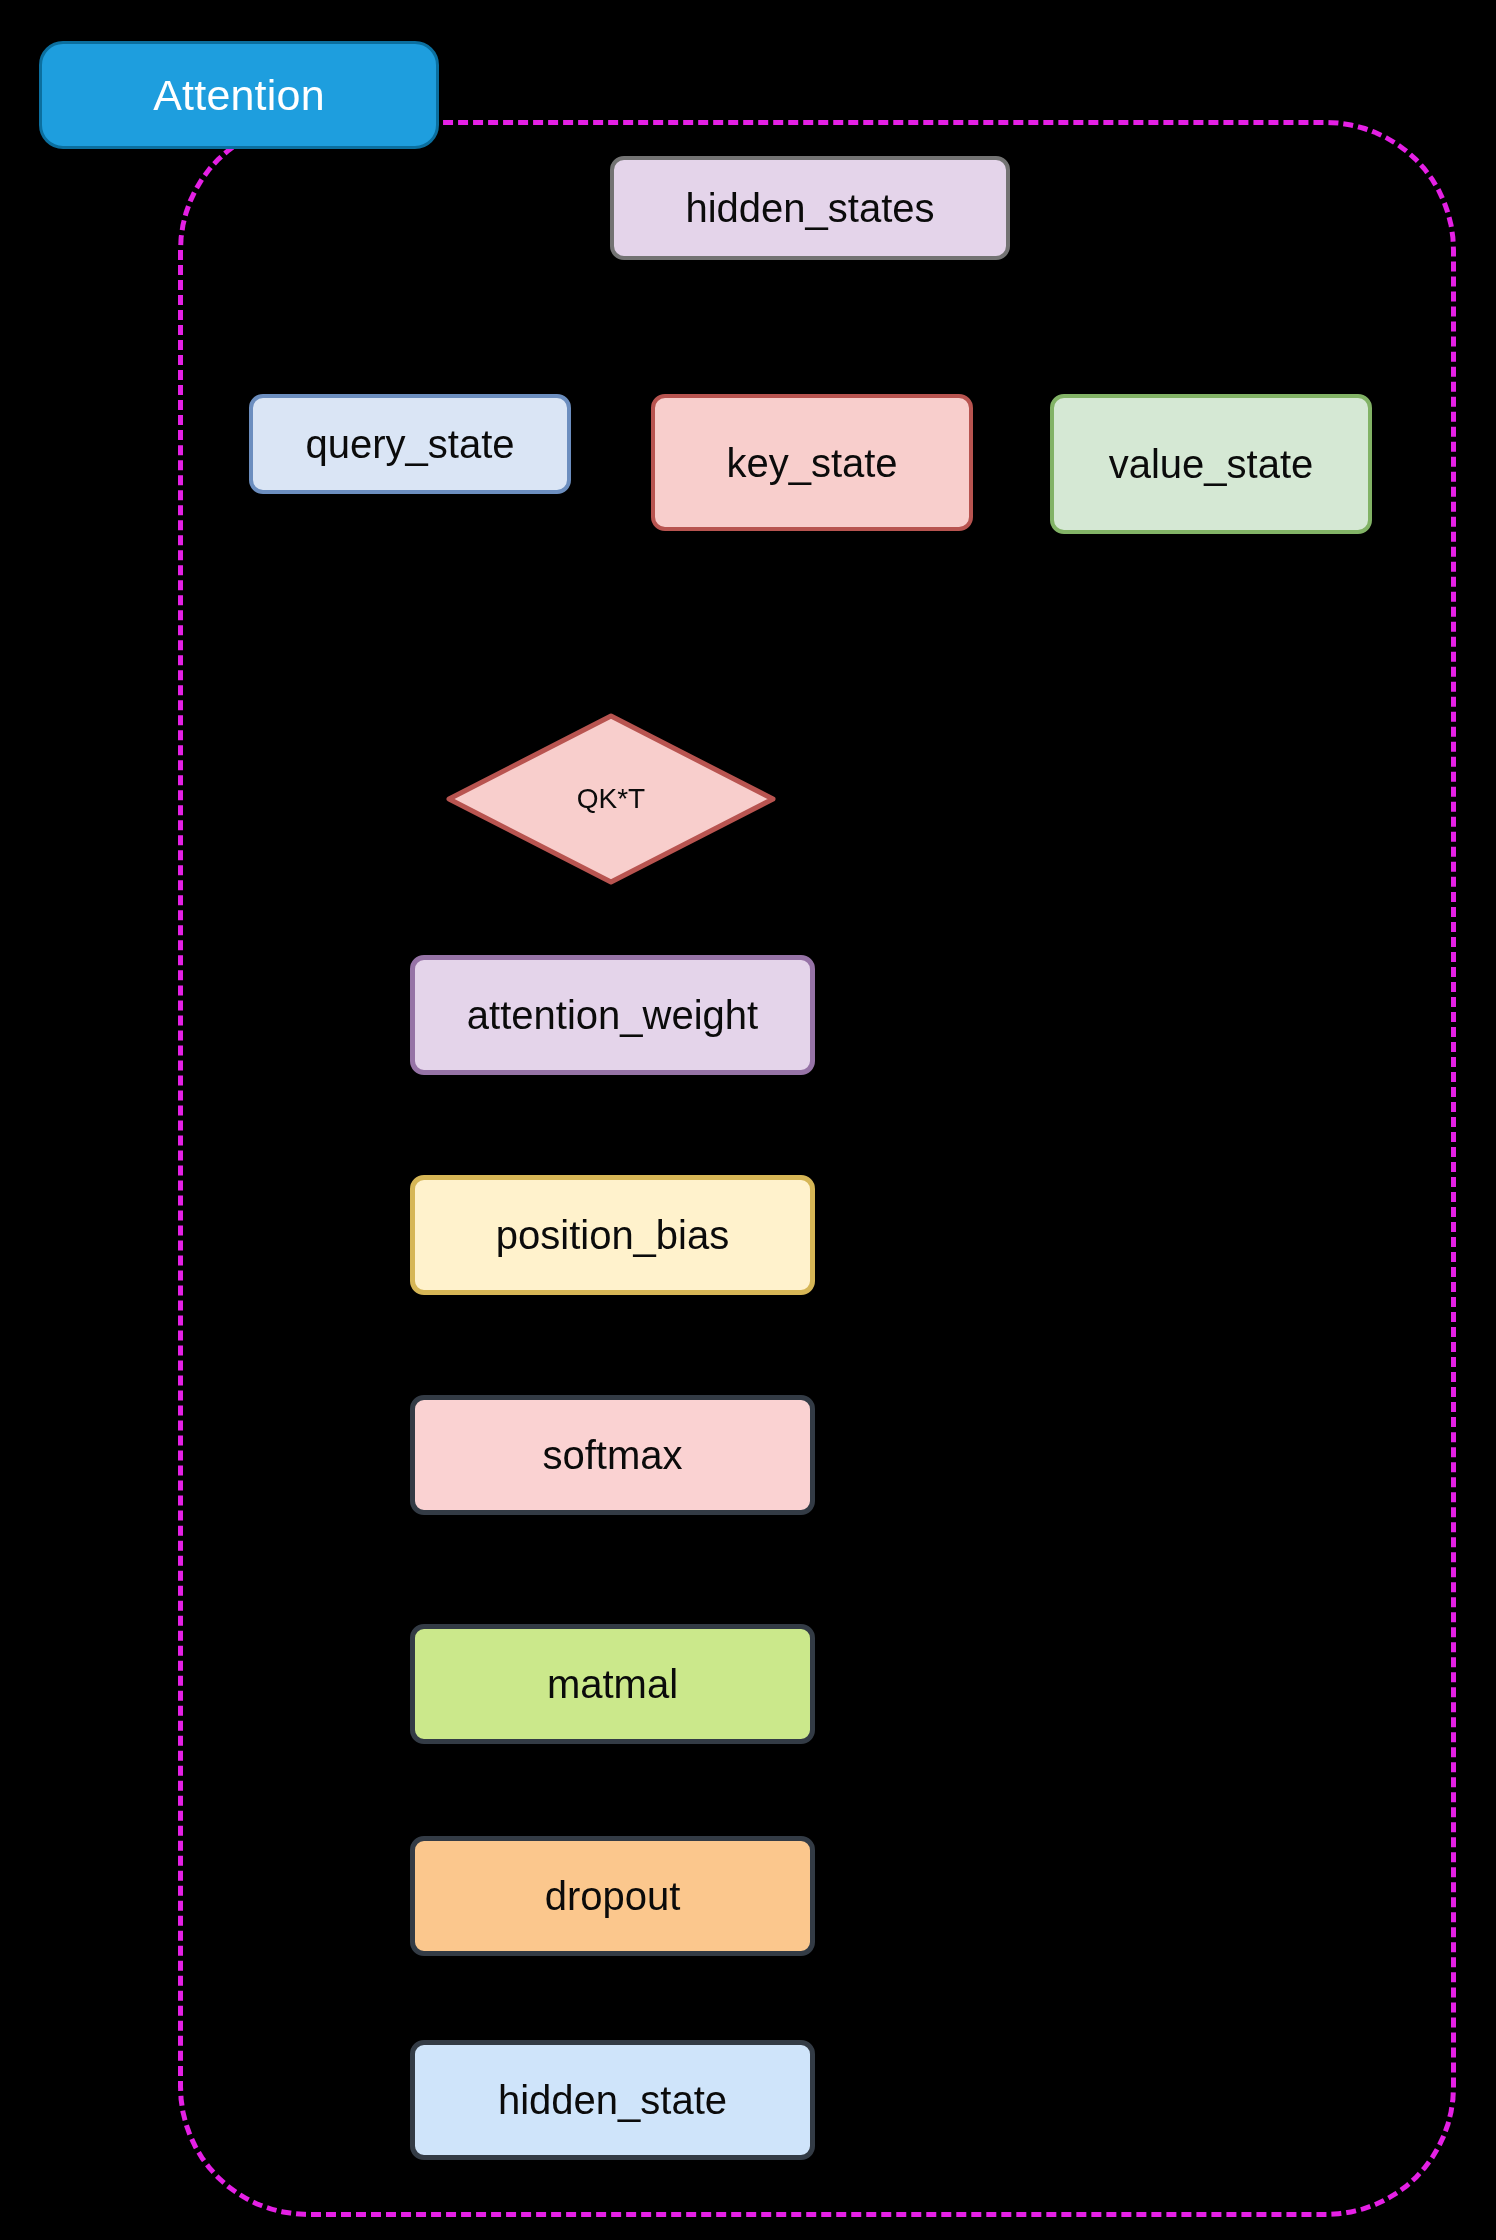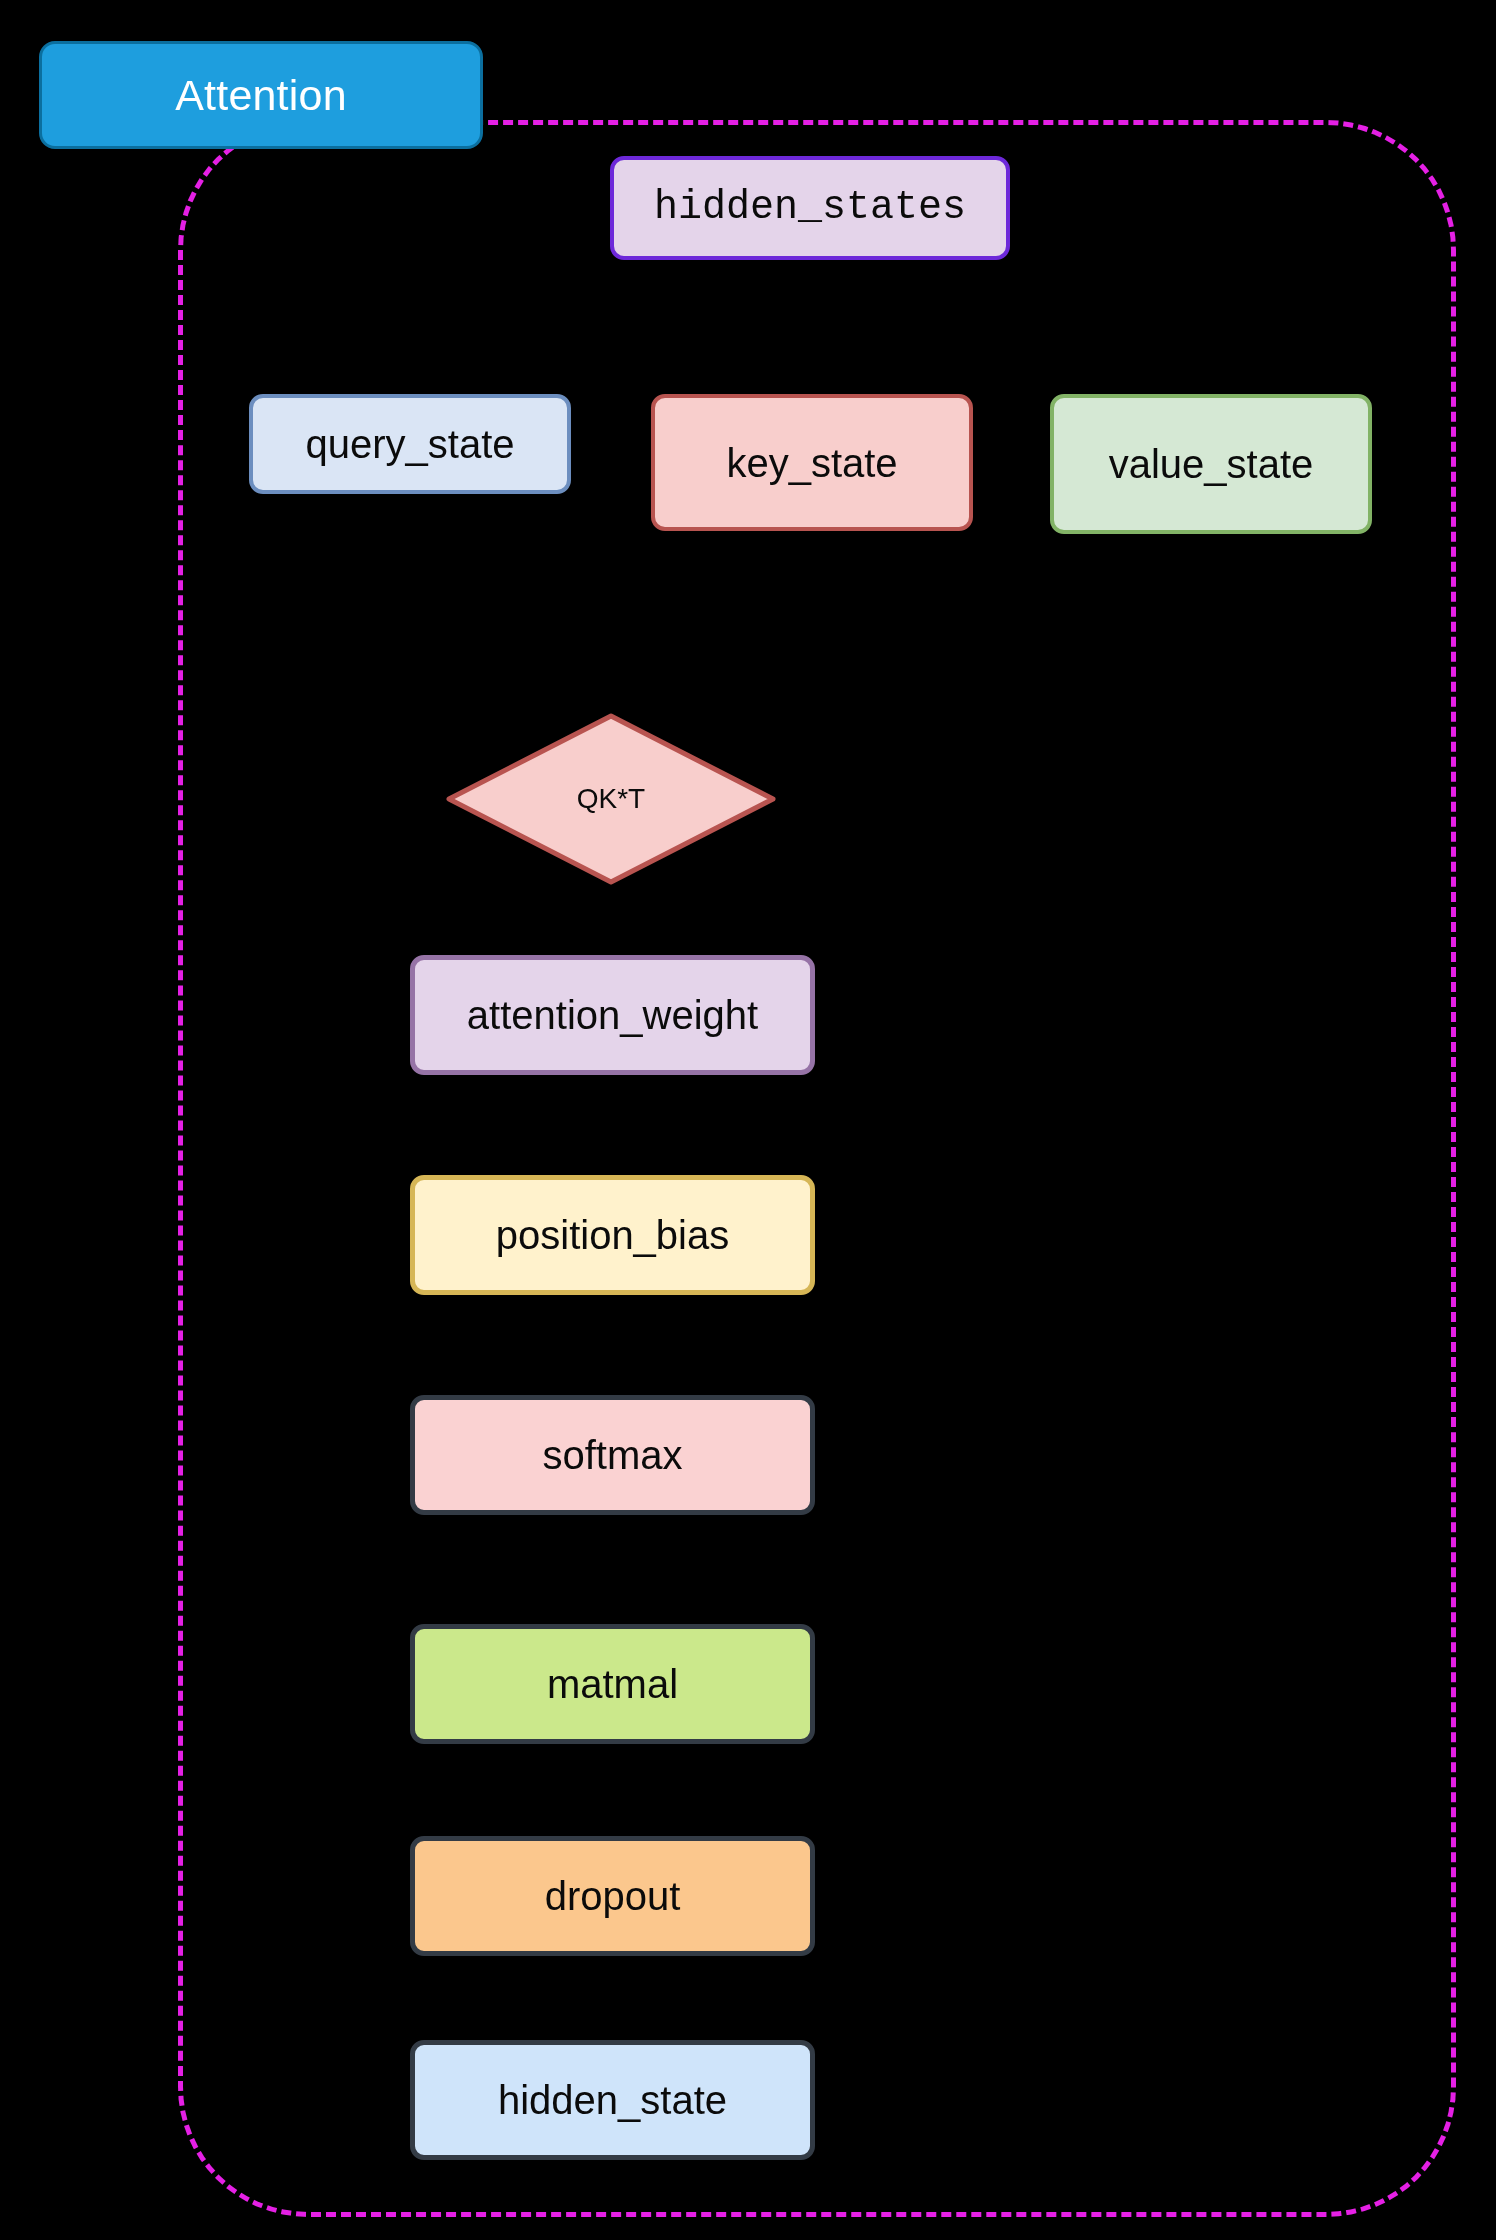--- a/index.html
+++ b/index.html
@@ -34,25 +34,25 @@
     border-radius: 130px;
     box-sizing: border-box;
     background: transparent;
   }
 
   
   .subgraph-title {
     position: absolute;
     left: 39px;
     top: 41px;
-    width: 444px;
+    width: 400px;
     height: 108px;
     background: #1e9ede;
     border: 3px solid #0b6f9f;
-    border-radius: 16px;
+    border-radius: 24px;
     box-sizing: border-box;
     display: flex;
     align-items: center;
     justify-content: center;
     z-index: 6;
   }
   .subgraph-title-label {
     color: #ffffff;
     font-size: 43px;
     line-height: 1;
@@ -118,21 +118,21 @@
 <body>
 
 <div id="canvas">
 
   <div class="subgraph-boundary"></div>
 
   <div class="subgraph-title">
     <span class="subgraph-title-label">Attention</span>
   </div>
 
-  <div class="node" id="node-hidden-states" style="background:#e4d4ea;border:4px solid #6d28d9;font-family:Liberation Mono, monospace;">
+  <div class="node" id="node-hidden-states" style="background:#e4d4ea;border:4px solid #737373;">
     <span class="node-label">hidden_states</span>
   </div>
 
   <div class="node" id="node-query-state" style="background:#dae5f5;border:4px solid #6c8ebf;">
     <span class="node-label">query_state</span>
   </div>
 
   <div class="node" id="node-key-state" style="background:#f8cecc;border:4px solid #b85450;">
     <span class="node-label">key_state</span>
   </div>

